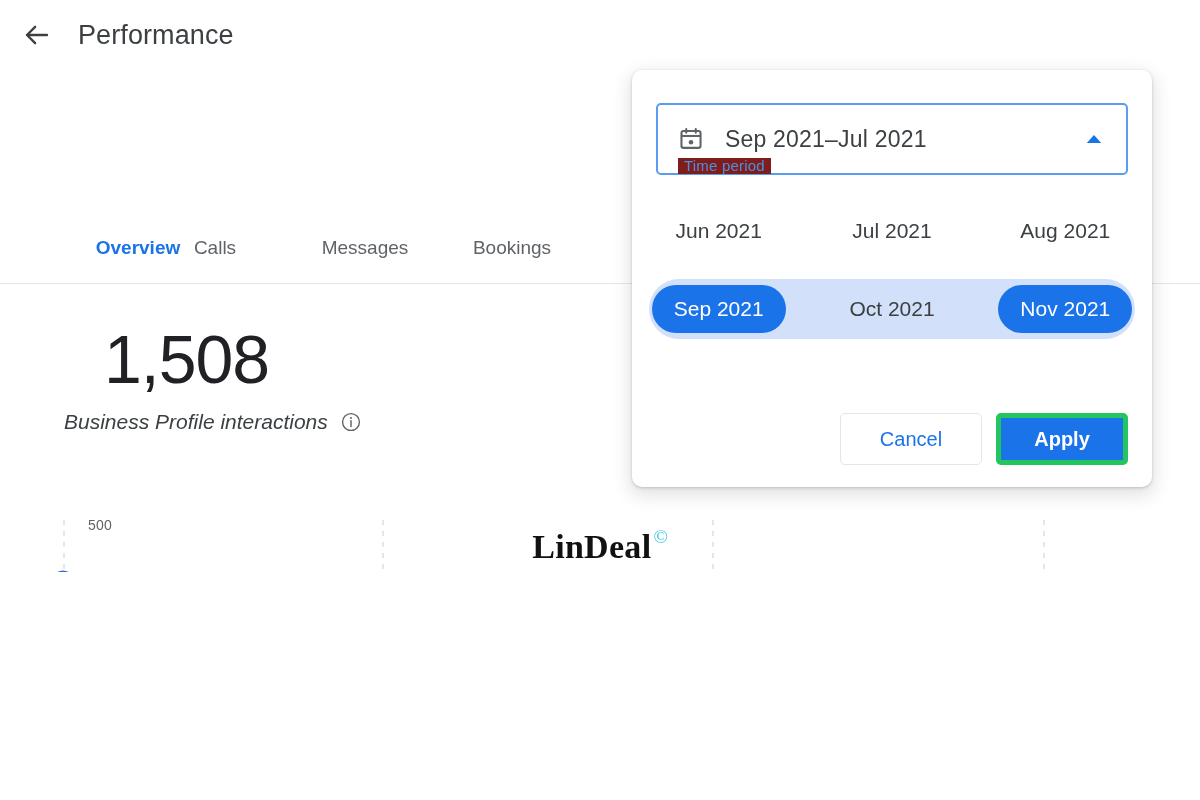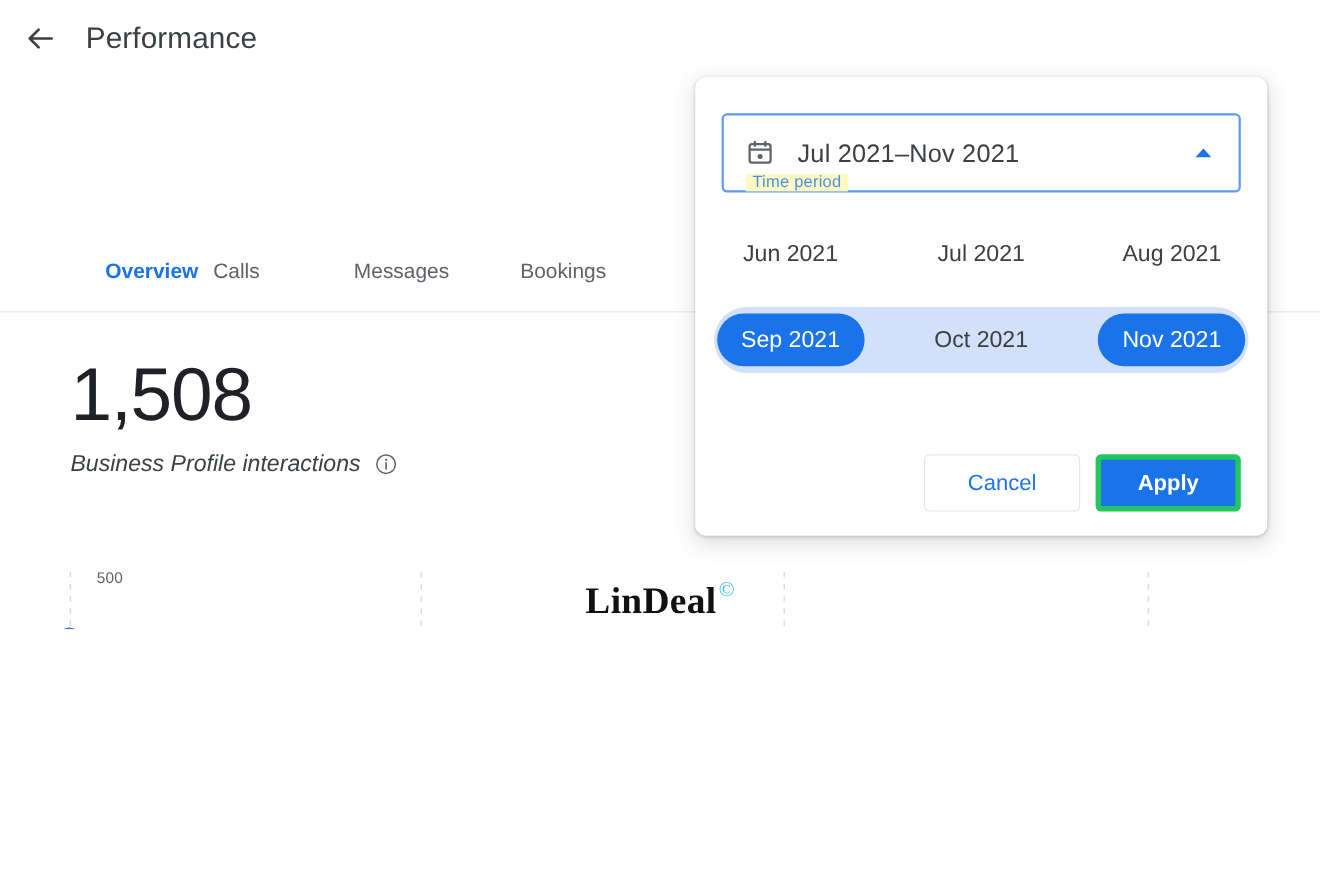--- a/index.html
+++ b/index.html
@@ -83,20 +83,21 @@
     position: absolute;
     left: 64px;
     top: 322px;
   }
   .metric-value {
     font-size: 68px;
     line-height: 74px;
     color: #202124;
     font-weight: 400;
     letter-spacing: -1px;
+    margin-left: 40px;
   }
   .metric-label-row {
     display: flex;
     align-items: center;
     margin-top: 14px;
     font-style: italic;
   }
   .metric-label {
     font-size: 21px;
     color: #3c4043;
@@ -159,21 +160,21 @@
     box-sizing: border-box;
     display: flex;
     align-items: center;
     cursor: pointer;
     background: #ffffff;
   }
   .tp-legend {
     position: absolute;
     left: 46px;
     top: 88px;
-    background: #fef9c3;
+    background: #7f1d1d;
     padding: 0 6px;
     font-size: 15px;
     color: #4a90e2;
     line-height: 16px;
     letter-spacing: 0.2px;
   }
   .cal-icon {
     margin-left: 19px;
     width: 28px;
     height: 28px;
@@ -390,21 +391,21 @@
 
     <div class="tp-field">
       <span class="cal-icon">
         <svg width="26" height="26" viewBox="0 0 24 24" fill="none">
           <rect x="3.2" y="4.6" width="17.6" height="15.6" rx="2" stroke="#5f6368" stroke-width="1.9"></rect>
           <path d="M3.2 9.2H20.8" stroke="#5f6368" stroke-width="1.9"></path>
           <path d="M7.6 2.8V6.2M16.4 2.8V6.2" stroke="#5f6368" stroke-width="1.9" stroke-linecap="round"></path>
           <circle cx="12" cy="15" r="2.1" fill="#5f6368"></circle>
         </svg>
       </span>
-      <span class="tp-value">Jul 2021–Nov 2021</span>
+      <span class="tp-value">Sep 2021–Jul 2021</span>
       <span class="tp-caret">
         <svg width="18" height="12" viewBox="0 0 18 12">
           <path d="M9 2 L16.2 10 L1.8 10 Z" fill="#1a73e8"></path>
         </svg>
       </span>
     </div>
     <div class="tp-legend">Time period</div>
 
     <div class="month-grid">
       <div class="month-row">

